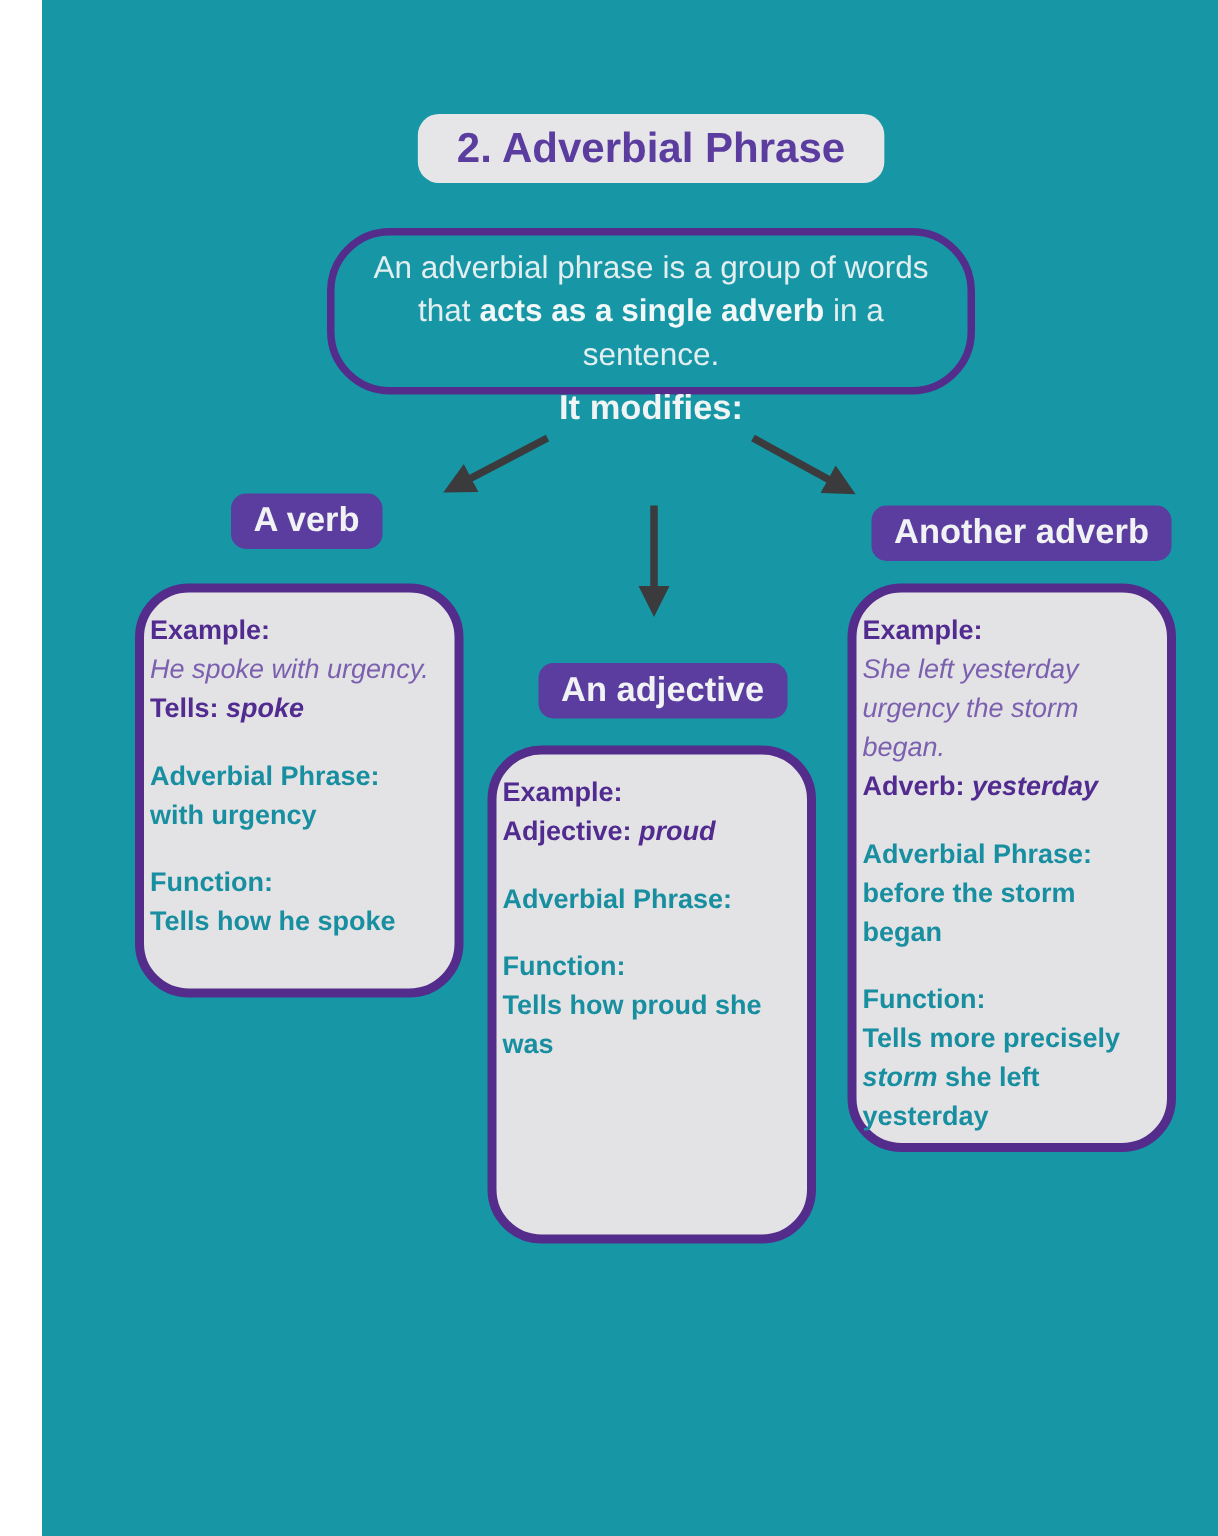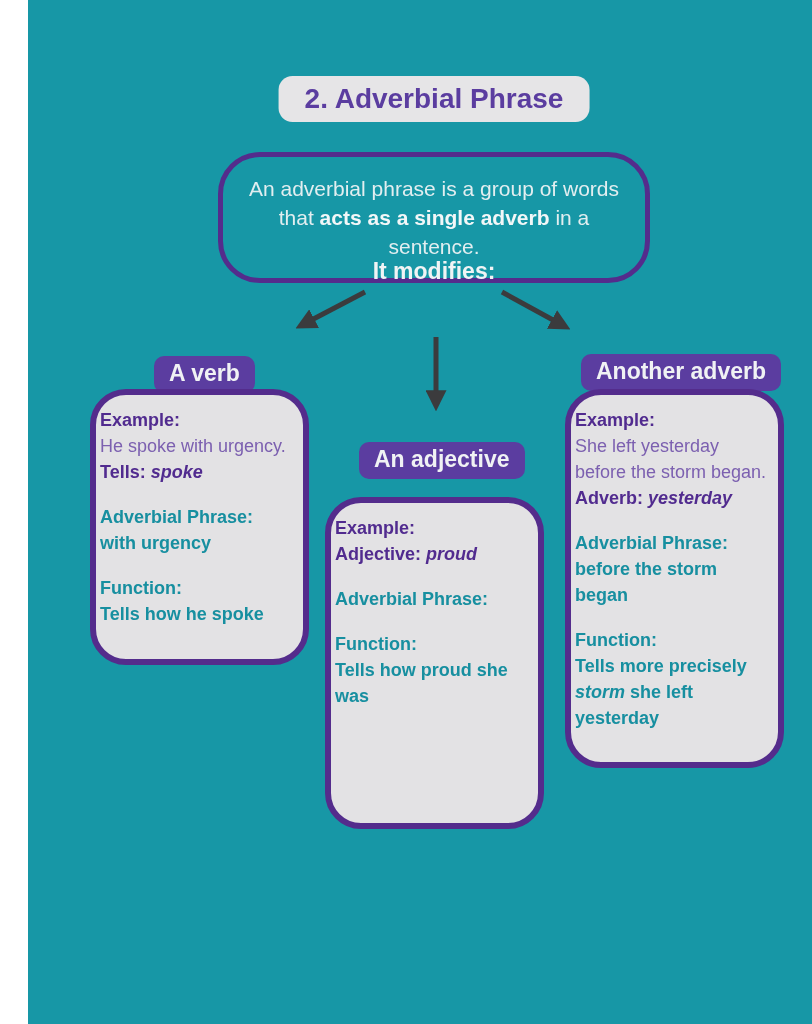--- a/index.html
+++ b/index.html
@@ -30,21 +30,21 @@
   }
 
   .definition-box {
     position: absolute;
     top: 152px;
     left: 50%;
     transform: translateX(-50%);
     width: 432px;
     border: 5px solid #542c8c;
     border-radius: 42px;
-    padding: 17px 10px;
+    padding: 7px 10px;
     text-align: center;
     color: #e2eef0;
     font-size: 21px;
     line-height: 29px;
   }
   .definition-box b { color: #f2f7f8; }
 
   .modifies-label {
     position: absolute;
     top: 258px;
@@ -66,39 +66,39 @@
   .badge {
     position: absolute;
     background: #5b3da0;
     border-radius: 10px;
     padding: 4px 15px 6px 15px;
     color: #f0f2f4;
     font-size: 23px;
     font-weight: bold;
     white-space: nowrap;
   }
-  .badge-verb      { left: 126px; top: 356px; }
+  .badge-verb      { left: 126px; top: 329px; }
   .badge-adjective { left: 331px; top: 442px; }
-  .badge-adverb    { left: 553px; top: 354px; }
+  .badge-adverb    { left: 553px; top: 337px; }
 
   .card {
     position: absolute;
     background: #e3e2e4;
     border: 6px solid #542c8c;
     border-radius: 36px;
     padding: 12px 4px;
     font-size: 18px;
     line-height: 26px;
   }
   .card-verb      { left: 62px;  top: 389px; width: 219px; height: 276px; }
   .card-adjective { left: 297px; top: 497px; width: 219px; height: 332px; }
   .card-adverb    { left: 537px; top: 389px; width: 219px; height: 379px; }
 
   .purple-label { color: #512b8f; font-weight: bold; }
-  .purple-body  { color: #7c60b0; }
+  .purple-body  { color: #7c60b0; font-style: italic; }
   .teal-label   { color: #178fa0; font-weight: bold; }
   .teal-italic  { color: #178fa0; font-weight: bold; }
   .teal-body    { color: #178fa0; font-weight: bold; }
   .italic       { font-style: italic; }
   .spacer       { height: 19px; }
 </style>
 </head>
 <body>
 
 <div class="canvas">
@@ -144,21 +144,21 @@
     <div><span class="purple-label">Adjective: </span><span class="purple-label italic">proud</span></div>
     <div class="spacer"></div>
     <div class="teal-label">Adverbial Phrase:</div>
     <div class="spacer"></div>
     <div class="teal-label">Function:</div>
     <div class="teal-body"><span>Tells how proud she was</span><span class="italic"></span><span></span></div>
   </div>
 
   <div class="card card-adverb">
     <div class="purple-label">Example:</div>
-    <div class="purple-body">She left yesterday before the storm began.</div>
+    <div class="purple-body">She left yesterday urgency the storm began.</div>
     <div><span class="purple-label">Adverb: </span><span class="purple-label italic">yesterday</span></div>
     <div class="spacer"></div>
     <div class="teal-label">Adverbial Phrase:</div>
     <div class="teal-italic">before the storm began</div>
     <div class="spacer"></div>
     <div class="teal-label">Function:</div>
     <div class="teal-body"><span>Tells more precisely </span><span class="italic">storm</span><span> she left yesterday</span></div>
   </div>
 
 </div>

